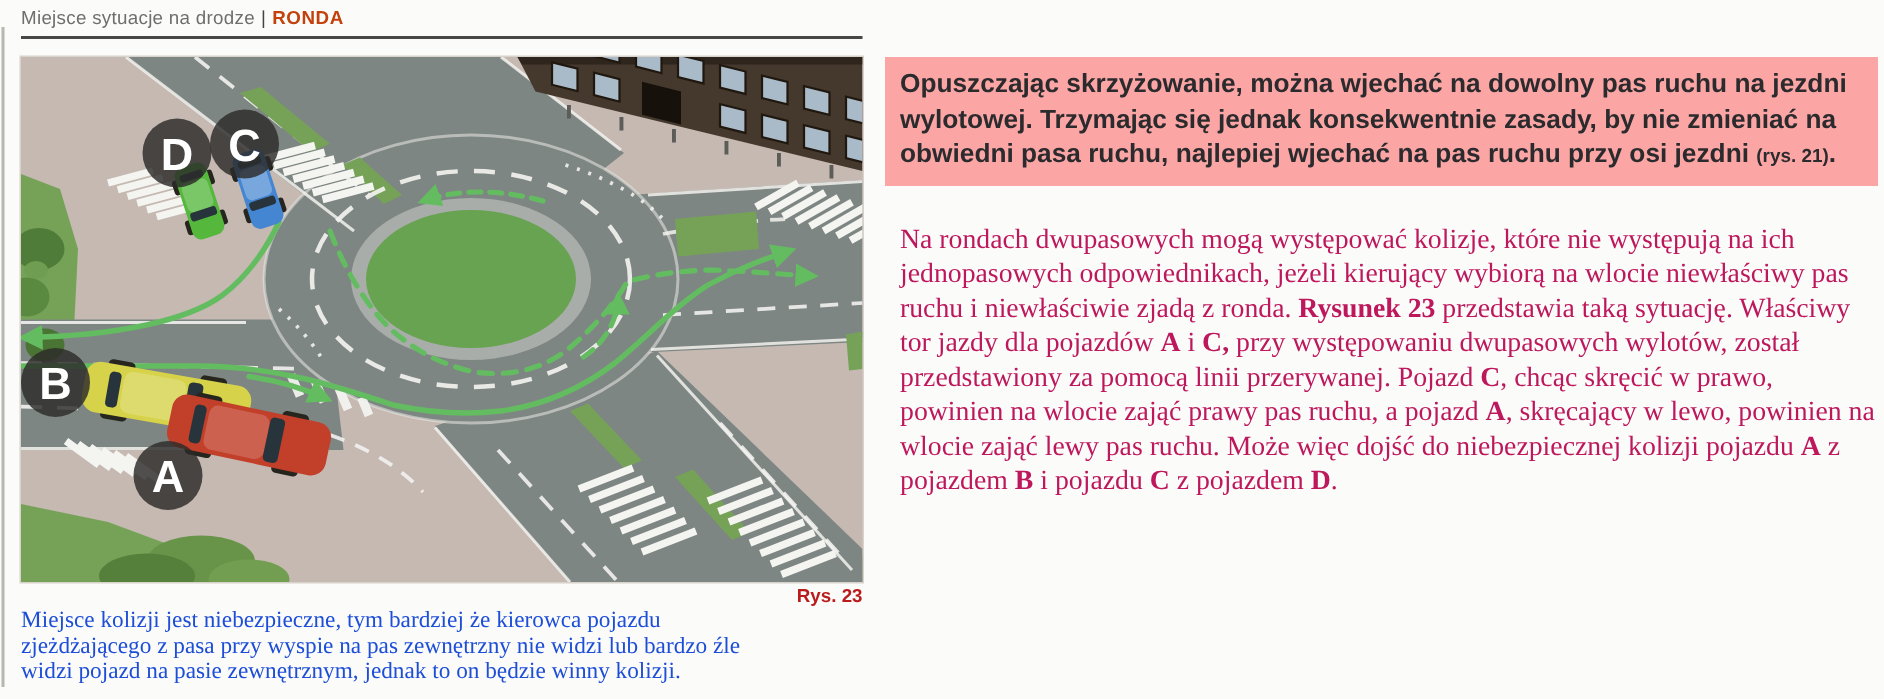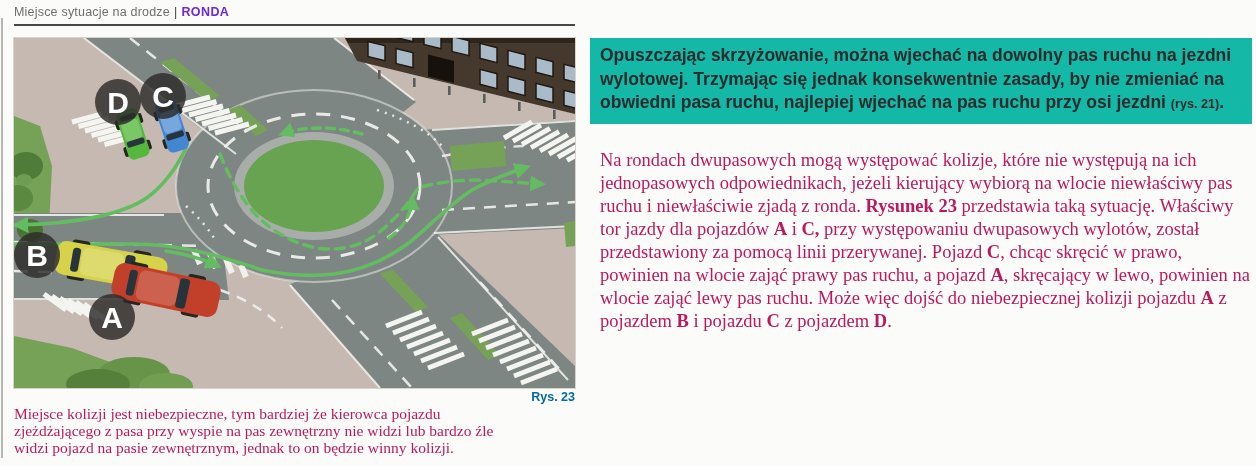--- a/index.html
+++ b/index.html
@@ -4,27 +4,27 @@
 <style>
   html,body{margin:0;padding:0;}
   body{
     width:1256px;height:466px;position:relative;overflow:hidden;
     background:#fbfbf9;
     font-family:"Liberation Sans",sans-serif;
   }
   .edge-artifact{position:absolute;left:1px;top:18px;width:1.5px;height:440px;background:#9a9891;opacity:.7;}
   .header{position:absolute;left:14px;top:5px;font-size:12.5px;letter-spacing:.2px;color:#6e6e6c;white-space:nowrap;}
   .header .sep{color:#444;margin:0 4px;}
-  .header .section{color:#6d28d9;font-weight:bold;letter-spacing:.4px;}
+  .header .section{color:#c2410c;font-weight:bold;letter-spacing:.4px;}
   .header-rule{position:absolute;left:14px;top:24px;width:561px;height:2px;background:#474744;}
   .illustration{position:absolute;left:14px;top:38px;width:561px;height:350px;background:#c5b9b2;box-shadow:0 0 0 1px #d8d2cc;}
-  .fig-label{position:absolute;left:14px;top:390px;width:561px;text-align:right;font-weight:bold;font-size:12.5px;color:#0369a1;}
-  .figcaption{position:absolute;left:14px;top:405px;width:484px;font-family:"Liberation Serif",serif;font-size:15.5px;line-height:17px;color:#be185d;}
+  .fig-label{position:absolute;left:14px;top:390px;width:561px;text-align:right;font-weight:bold;font-size:12.5px;color:#b91c1c;}
+  .figcaption{position:absolute;left:14px;top:405px;width:484px;font-family:"Liberation Serif",serif;font-size:15.5px;line-height:17px;color:#1d4ed8;}
   .article{position:absolute;left:600px;top:38px;width:652px;}
-  .lead{font-size:17.5px;line-height:23.5px;color:#2b2b2e;margin:0 0 25px -10px;padding:6px 10px 7px 10px;background:#14b8a6;}
+  .lead{font-size:17.5px;line-height:23.5px;color:#2b2b2e;margin:0 0 25px -10px;padding:6px 10px 7px 10px;background:#fca5a5;}
   .lead .b{font-weight:bold;}
   .bodytext{font-family:"Liberation Serif",serif;font-size:18.5px;line-height:23px;color:#be185d;margin:0;}
   .b{font-weight:bold;}
   .sm{font-size:.72em;}
   svg{display:block;}
 </style>
 </head>
 <body>
 
 <div class="edge-artifact"></div>

